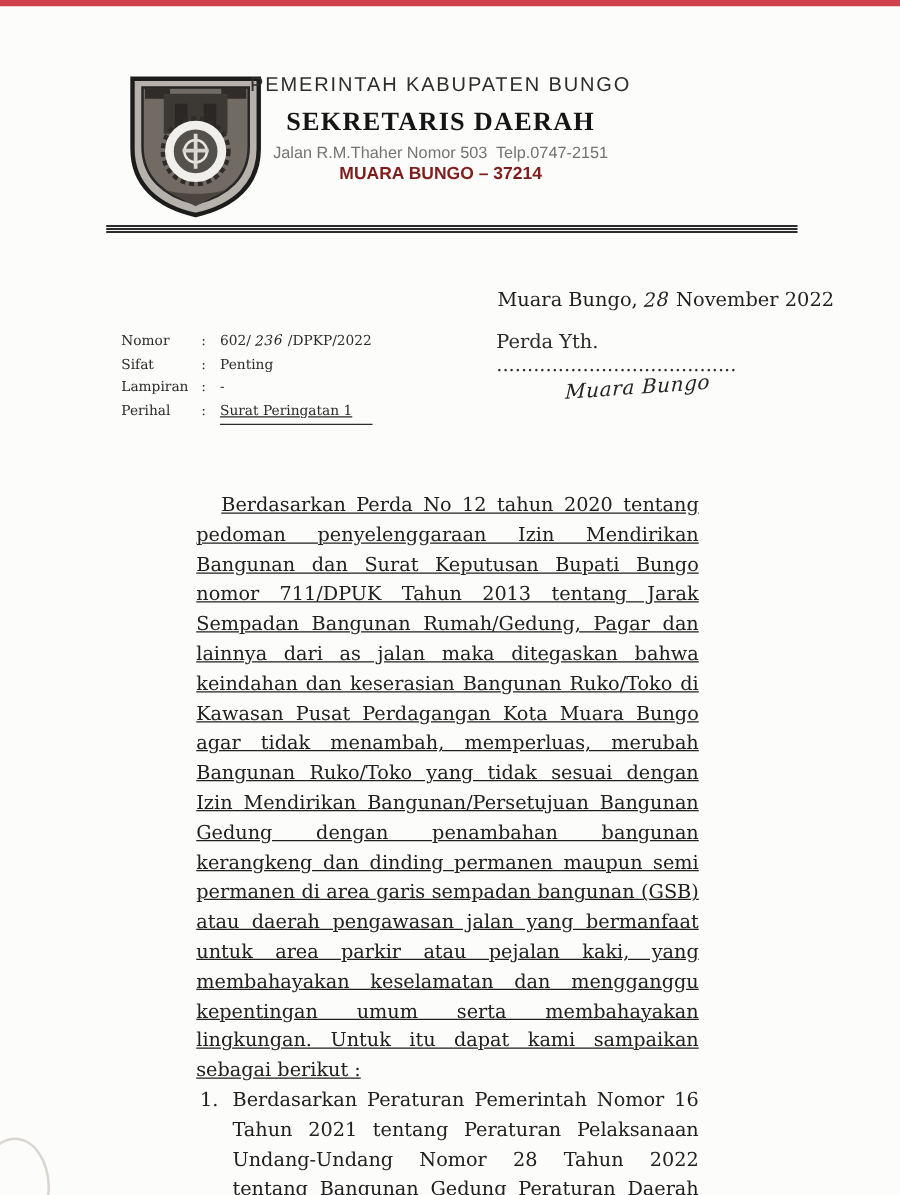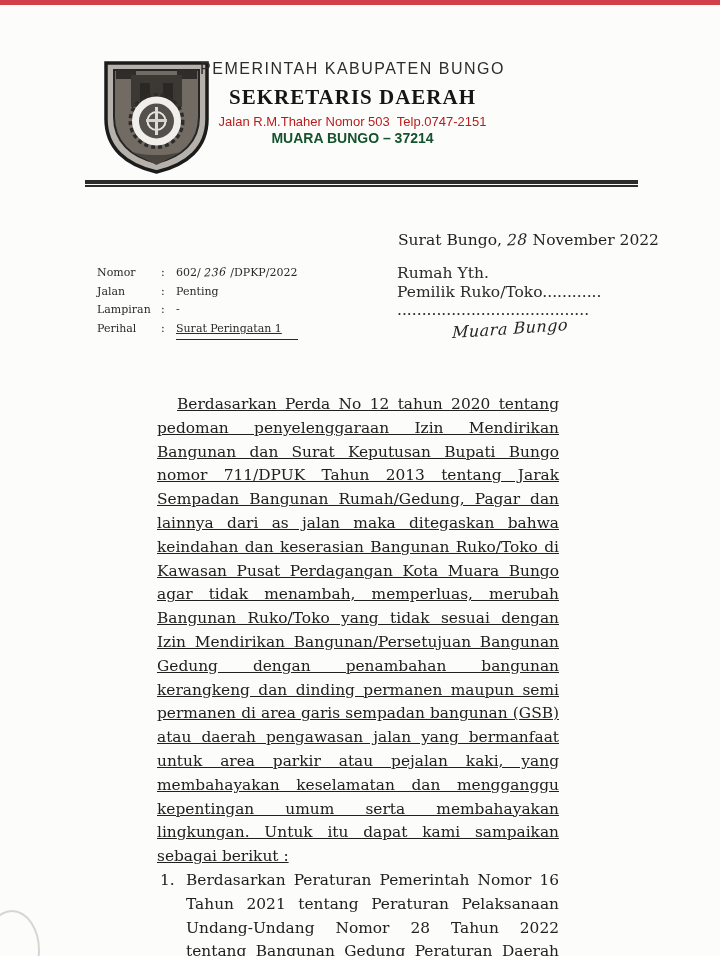--- a/index.html
+++ b/index.html
@@ -25,22 +25,22 @@
   }
   .lh-gov {
     font-size:16px; letter-spacing:1.5px; color:#2d2d2d;
     margin-top:5px;
   }
   .lh-office {
     font-family:"Liberation Serif", serif;
     font-size:21px; font-weight:bold; letter-spacing:1px; color:#151515;
     margin-top:2px; line-height:34px;
   }
-  .lh-addr { font-size:13px; color:#b91c1c; line-height:16px; white-space:pre-wrap;text-align:center; }
-  .lh-city { font-size:14px; font-weight:bold; color:#14532d; line-height:17px; }
+  .lh-addr { font-size:13px; color:#737373; line-height:16px; white-space:pre-wrap;text-align:center; }
+  .lh-city { font-size:14px; font-weight:bold; color:#7f1d1d; line-height:17px; }
   .separator {
     position:absolute; top:180px; left:85px; width:553px; height:7px;
     background:linear-gradient(to bottom,
       #2b2b2b 0px, #2b2b2b 1.6px,
       #f7f7f6 1.6px, #f7f7f6 2.5px,
       #2b2b2b 2.5px, #2b2b2b 4.2px,
       #f7f7f6 4.2px, #f7f7f6 5.1px,
       #2b2b2b 5.1px, #2b2b2b 6.6px,
       transparent 6.6px);
   }
@@ -101,51 +101,50 @@
       <div class="lh-gov">PEMERINTAH KABUPATEN BUNGO</div>
       <div class="lh-office">SEKRETARIS DAERAH</div>
       <div class="lh-addr">Jalan R.M.Thaher Nomor 503  Telp.0747-2151</div>
       <div class="lh-city">MUARA BUNGO – 37214</div>
     </div>
   </div>
 
   <div class="separator"></div>
 
   <div class="date-line">
-    <span>Surat Bungo,</span>
+    <span>Muara Bungo,</span>
     <span class="hand">28</span>
     <span>November 2022</span>
   </div>
 
   <div class="meta-left">
     <div class="meta-row">
       <span class="meta-label">Nomor</span>
       <span class="meta-colon">:</span>
       <span><span>602/ </span><span class="hand">236</span><span> /DPKP/2022</span></span>
     </div>
     <div class="meta-row">
-      <span class="meta-label">Jalan</span>
+      <span class="meta-label">Sifat</span>
       <span class="meta-colon">:</span>
       <span>Penting</span>
     </div>
     <div class="meta-row">
       <span class="meta-label">Lampiran</span>
       <span class="meta-colon">:</span>
       <span>-</span>
     </div>
     <div class="meta-row">
       <span class="meta-label">Perihal</span>
       <span class="meta-colon">:</span>
       <span class="u-line">Surat Peringatan 1</span>
     </div>
   </div>
 
   <div class="recipient">
-    <div>Rumah Yth.</div>
-    <div>Pemilik Ruko/Toko............</div>
+    <div>Perda Yth.</div>
     <div>.......................................</div>
     <div>
       <span class="hand hand-city">Muara Bungo</span>
     </div>
   </div>
 
   <div class="body-block">
     <p class="para">Berdasarkan Perda No 12 tahun 2020 tentang pedoman penyelenggaraan Izin Mendirikan Bangunan dan Surat Keputusan Bupati Bungo nomor 711/DPUK Tahun 2013 tentang Jarak Sempadan Bangunan Rumah/Gedung, Pagar dan lainnya dari as jalan maka ditegaskan bahwa keindahan dan keserasian Bangunan Ruko/Toko di Kawasan Pusat Perdagangan Kota Muara Bungo agar tidak menambah, memperluas, merubah Bangunan Ruko/Toko yang tidak sesuai dengan Izin Mendirikan Bangunan/Persetujuan Bangunan Gedung dengan penambahan bangunan kerangkeng dan dinding permanen maupun semi permanen di area garis sempadan bangunan (GSB) atau daerah pengawasan jalan yang bermanfaat untuk area parkir atau pejalan kaki, yang membahayakan keselamatan dan mengganggu kepentingan umum serta membahayakan lingkungan. Untuk itu dapat kami sampaikan sebagai berikut :</p>
     <div class="num-list">
       <span class="num-cell">1.</span>

